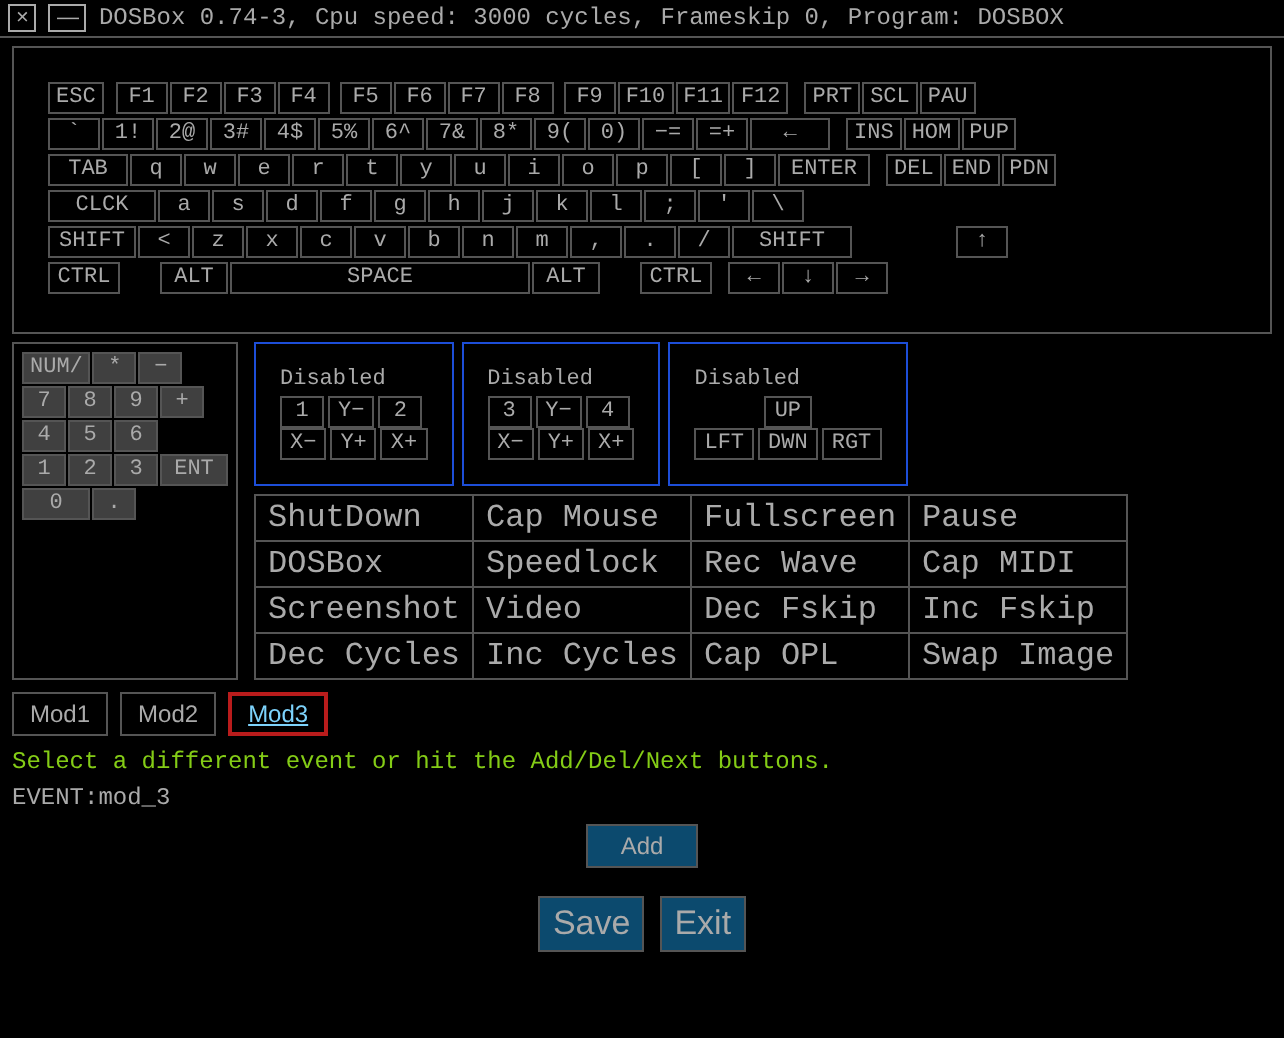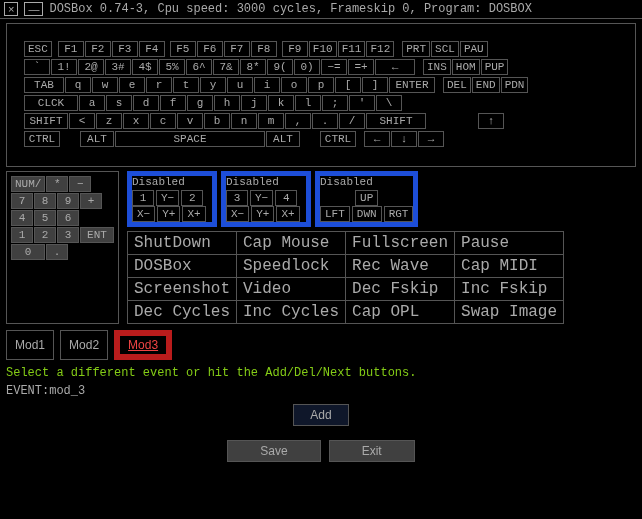--- a/index.html
+++ b/index.html
@@ -107,61 +107,61 @@
     }
     .mod-btn {
       border: 1px solid #555;
       background: #000;
       color: #aaa;
       font-size: 12px;
       padding: 2px 8px;
       cursor: pointer;
     }
     .mod-btn.active {
-      border: 6px solid #b91c1c;
-      color: #ef4444;
+      border: 2px solid #b91c1c;
+      color: #7dd3fc;
       text-decoration: underline;
     }
     .event-info {
       color: #84cc16;
       font-size: 12px;
       margin: 4px 0;
     }
     .event-label {
       color: #aaa;
       font-size: 12px;
       margin: 2px 0 6px 0;
     }
     .add-btn {
       border: 1px solid #555;
-      background: #0f172a;
+      background: #0c4a6e;
       color: #aaa;
       font-size: 12px;
       padding: 3px 16px;
       cursor: pointer;
       display: block;
       margin: 0 auto;
     }
     .bottom-btns {
       display: flex;
       justify-content: center;
       gap: 8px;
       margin-top: 14px;
     }
     .bottom-btn {
       border: 1px solid #555;
-      background: #404040;
-      color: #aaa;
-      font-size: 12px;
-      padding: 3px 32px;
+      background: #0c4a6e;
+      color: #aaa;
+      font-size: 17px;
+      padding: 3px 6px;
       cursor: pointer;
     }
     .disabled-panel {
-      border: 5px solid #1d4ed8;
-      padding: 0;
+      border: 1px solid #1d4ed8;
+      padding: 12px;
       min-width: 90px;
       font-family: Liberation Mono, monospace;
     }
     .disabled-panel .panel-title {
       color: #aaa;
       font-size: 11px;
       margin-bottom: 2px;
     }
     .disabled-panel .panel-row {
       display: flex;

